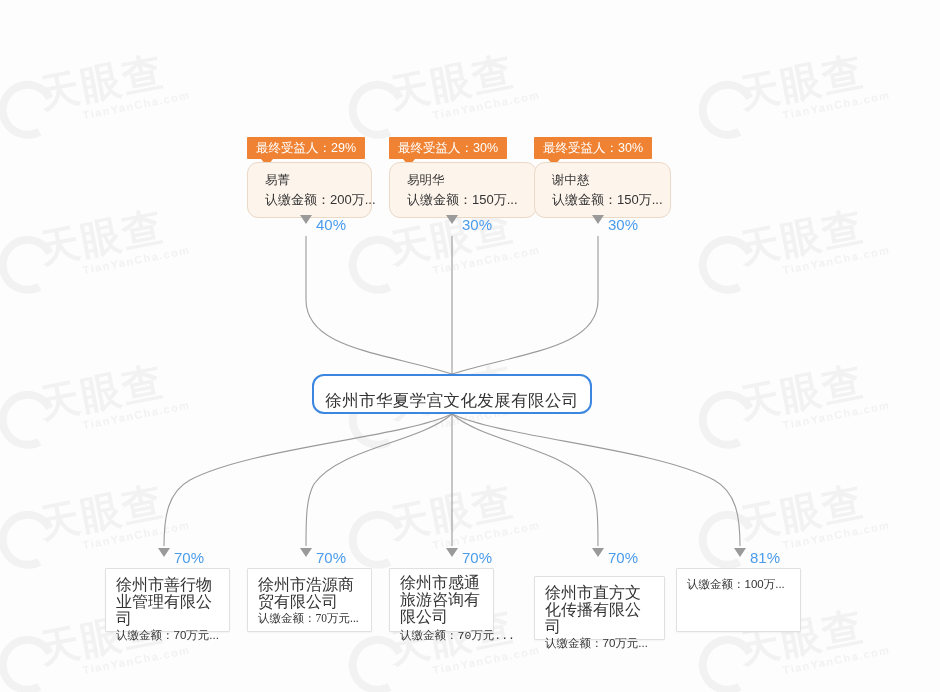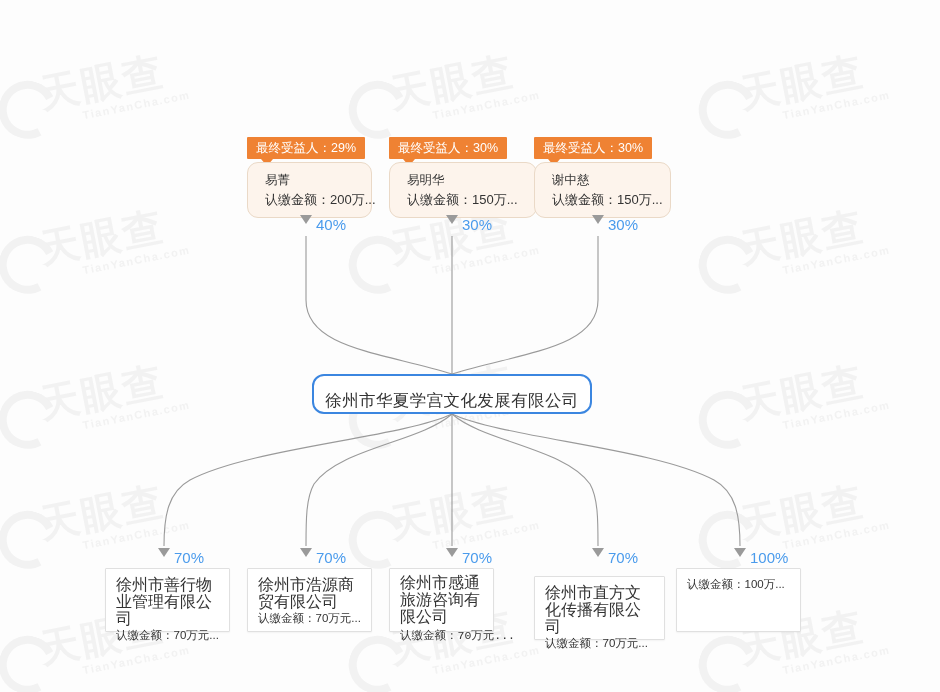--- a/index.html
+++ b/index.html
@@ -332,28 +332,28 @@
     <div class="arrow-head" style="left:300px; top:548px;"></div>
     <div class="ratio-label" style="left:316px; top:549px;">70%</div>
 
     <div class="arrow-head" style="left:446px; top:548px;"></div>
     <div class="ratio-label" style="left:462px; top:549px;">70%</div>
 
     <div class="arrow-head" style="left:592px; top:548px;"></div>
     <div class="ratio-label" style="left:608px; top:549px;">70%</div>
 
     <div class="arrow-head" style="left:734px; top:548px;"></div>
-    <div class="ratio-label" style="left:750px; top:549px;">100%</div>
+    <div class="ratio-label" style="left:750px; top:549px;">81%</div>
 
     <div class="sub-box" style="left:105px; top:568px; width:125px; height:64px;">
       <div class="sub-name">徐州市善行物业管理有限公司</div>
       <div class="sub-amount">认缴金额：70万元...</div>
     </div>
 
-    <div class="sub-box" style="left:247px; top:568px; width:125px; height:64px;">
+    <div class="sub-box" style="left:247px; top:568px; width:125px; height:64px;font-family:Liberation Serif, serif;">
       <div class="sub-name">徐州市浩源商贸有限公司</div>
       <div class="sub-amount">认缴金额：70万元...</div>
     </div>
 
     <div class="sub-box" style="left:389px; top:568px; width:105px; height:64px;font-family:Liberation Mono, monospace;">
       <div class="sub-name">徐州市感通旅游咨询有限公司</div>
       <div class="sub-amount">认缴金额：70万元...</div>
     </div>
 
     <div class="sub-box" style="left:534px; top:576px; width:131px; height:64px;">

